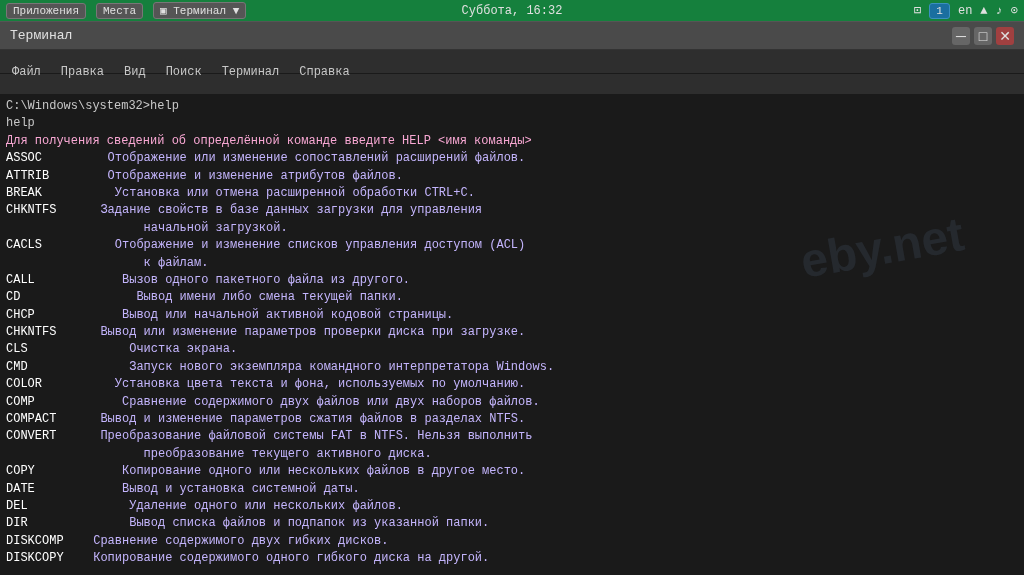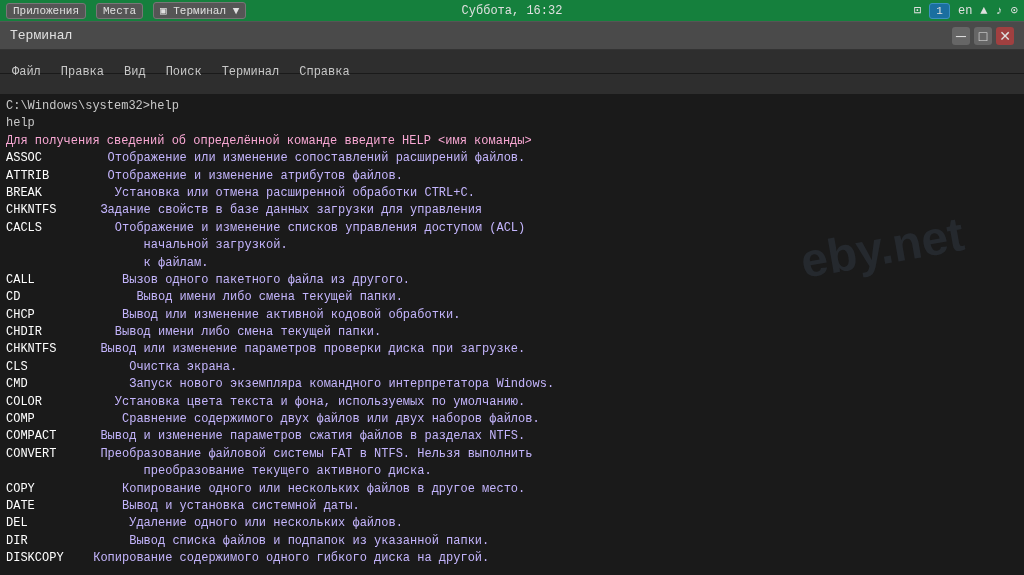--- a/index.html
+++ b/index.html
@@ -161,34 +161,34 @@
   <div id="watermark">eby.net</div>
 
   <div class="term-line term-prompt">C:\Windows\system32&gt;help</div>
   <div class="term-line">help</div>
   <div class="term-line" style="color:#f9a8d4;">Для получения сведений об определённой команде введите HELP &lt;имя команды&gt;</div>
 
   <div class="term-line"><span class="cmd-name">ASSOC</span><span class="cmd-desc">   Отображение или изменение сопоставлений расширений файлов.</span></div>
   <div class="term-line"><span class="cmd-name">ATTRIB</span><span class="cmd-desc">   Отображение и изменение атрибутов файлов.</span></div>
   <div class="term-line"><span class="cmd-name">BREAK</span><span class="cmd-desc">    Установка или отмена расширенной обработки CTRL+C.</span></div>
   <div class="term-line"><span class="cmd-name">CHKNTFS</span><span class="cmd-desc">  Задание свойств в базе данных загрузки для управления</span></div>
+  <div class="term-line"><span class="cmd-name"> </span><span class="cmd-desc">        начальной загрузкой.</span></div>
   <div class="term-line"><span class="cmd-name">CACLS</span><span class="cmd-desc">    Отображение и изменение списков управления доступом (ACL)</span></div>
-  <div class="term-line"><span class="cmd-name"> </span><span class="cmd-desc">        начальной загрузкой.</span></div>
   <div class="term-line"><span class="cmd-name"> </span><span class="cmd-desc">        к файлам.</span></div>
   <div class="term-line"><span class="cmd-name">CALL</span><span class="cmd-desc">     Вызов одного пакетного файла из другого.</span></div>
   <div class="term-line"><span class="cmd-name">CD</span><span class="cmd-desc">       Вывод имени либо смена текущей папки.</span></div>
-  <div class="term-line"><span class="cmd-name">CHCP</span><span class="cmd-desc">     Вывод или изменение активной кодовой обработки.</span></div>
-  <div class="term-line"><span class="cmd-name">CHDIR</span><span class="cmd-desc">    Вывод имени либо смена текущей папки.</span></div>
+  <div class="term-line"><span class="cmd-name">CHCP</span><span class="cmd-desc">     Вывод или начальной активной кодовой страницы.</span></div>
   <div class="term-line"><span class="cmd-name">CHKNTFS</span><span class="cmd-desc">  Вывод или изменение параметров проверки диска при загрузке.</span></div>
   <div class="term-line"><span class="cmd-name">CLS</span><span class="cmd-desc">      Очистка экрана.</span></div>
   <div class="term-line"><span class="cmd-name">CMD</span><span class="cmd-desc">      Запуск нового экземпляра командного интерпретатора Windows.</span></div>
   <div class="term-line"><span class="cmd-name">COLOR</span><span class="cmd-desc">    Установка цвета текста и фона, используемых по умолчанию.</span></div>
   <div class="term-line"><span class="cmd-name">COMP</span><span class="cmd-desc">     Сравнение содержимого двух файлов или двух наборов файлов.</span></div>
   <div class="term-line"><span class="cmd-name">COMPACT</span><span class="cmd-desc">  Вывод и изменение параметров сжатия файлов в разделах NTFS.</span></div>
   <div class="term-line"><span class="cmd-name">CONVERT</span><span class="cmd-desc">  Преобразование файловой системы FAT в NTFS. Нельзя выполнить</span></div>
   <div class="term-line"><span class="cmd-name"> </span><span class="cmd-desc">        преобразование текущего активного диска.</span></div>
   <div class="term-line"><span class="cmd-name">COPY</span><span class="cmd-desc">     Копирование одного или нескольких файлов в другое место.</span></div>
   <div class="term-line"><span class="cmd-name">DATE</span><span class="cmd-desc">     Вывод и установка системной даты.</span></div>
   <div class="term-line"><span class="cmd-name">DEL</span><span class="cmd-desc">      Удаление одного или нескольких файлов.</span></div>
   <div class="term-line"><span class="cmd-name">DIR</span><span class="cmd-desc">      Вывод списка файлов и подпапок из указанной папки.</span></div>
+  <div class="term-line"><span class="cmd-name">DISKCOMP</span><span class="cmd-desc"> Сравнение содержимого двух гибких дисков.</span></div>
   <div class="term-line"><span class="cmd-name">DISKCOPY</span><span class="cmd-desc"> Копирование содержимого одного гибкого диска на другой.</span></div>
 
 </div>
 
 </body></html>

